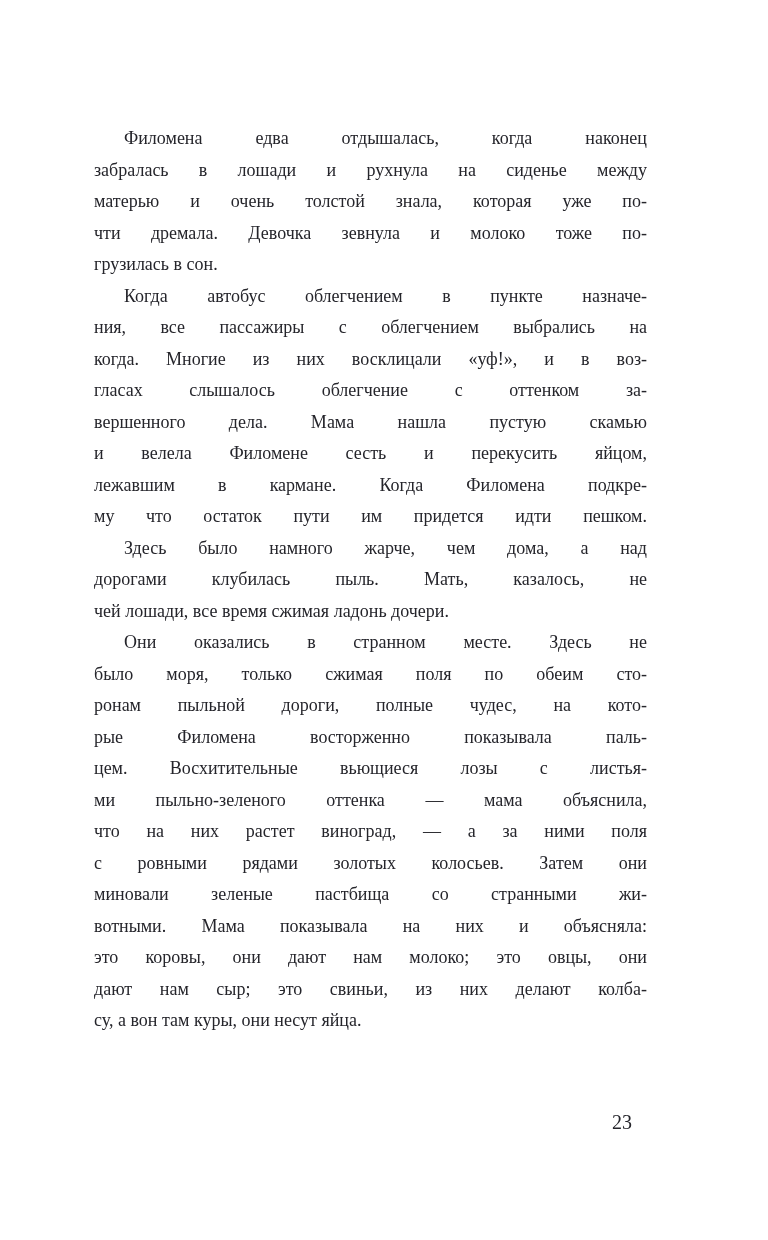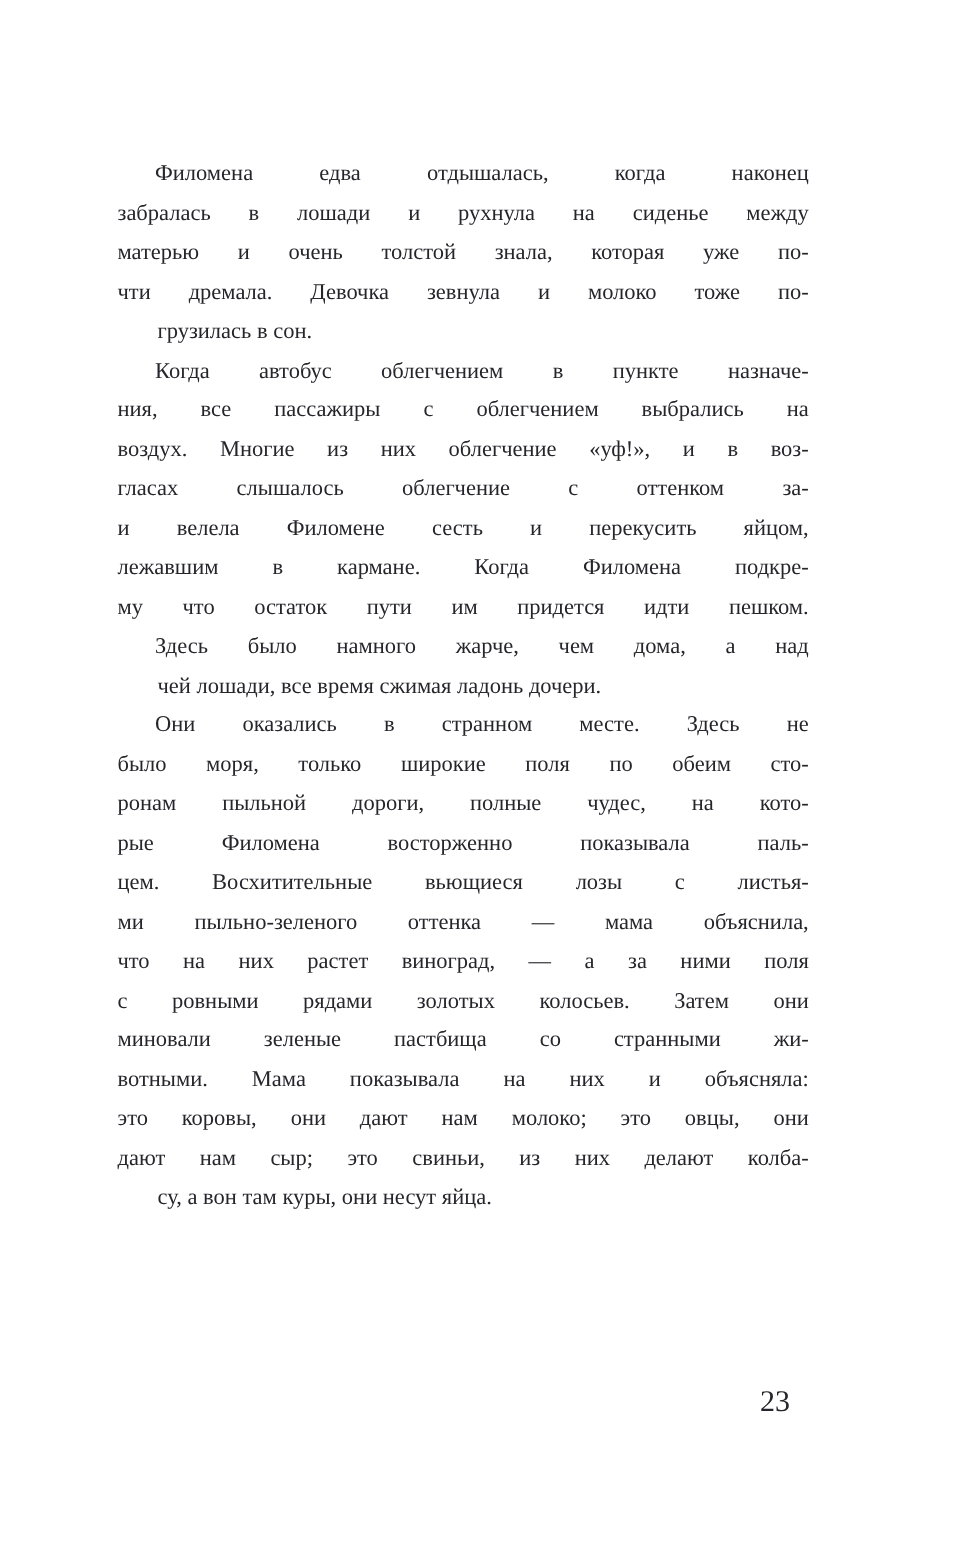--- a/index.html
+++ b/index.html
@@ -32,59 +32,60 @@
     text-align-last: justify;
     -moz-text-align-last: justify;
     white-space: normal;
     hyphens: none;
   }
   .line.first {
     padding-left: 30px;
   }
   .line.plast {
     text-align-last: left;
-    margin-left: 32px;
     -moz-text-align-last: left;
   }
   .folio {
     position: absolute;
     top: 1107px;
     right: 136px;
-    font-size: 24px;
+    font-size: 20px;
     line-height: 31.5px;
     color: #25252b;
   }
 </style>
 </head>
 <body>
 
 <div class="text-block">
     <div class="para">
       <div class="line first">Филомена едва отдышалась, когда наконец</div>
       <div class="line">забралась в лошади и рухнула на сиденье между</div>
       <div class="line">матерью и очень толстой знала, которая уже по-</div>
       <div class="line">чти дремала. Девочка зевнула и молоко тоже по-</div>
       <div class="line plast">грузилась в сон.</div>
     </div>
     <div class="para">
       <div class="line first">Когда автобус облегчением в пункте назначе-</div>
       <div class="line">ния, все пассажиры с облегчением выбрались на</div>
-      <div class="line">воздух. Многие из них облегчение «уф!», и в воз-</div>
+      <div class="line">когда. Многие из них восклицали «уф!», и в воз-</div>
       <div class="line">гласах слышалось облегчение с оттенком за-</div>
+      <div class="line">вершенного дела. Мама нашла пустую скамью</div>
       <div class="line">и велела Филомене сесть и перекусить яйцом,</div>
       <div class="line">лежавшим в кармане. Когда Филомена подкре-</div>
       <div class="line">му что остаток пути им придется идти пешком.</div>
     </div>
     <div class="para">
       <div class="line first">Здесь было намного жарче, чем дома, а над</div>
+      <div class="line">дорогами клубилась пыль. Мать, казалось, не</div>
       <div class="line plast">чей лошади, все время сжимая ладонь дочери.</div>
     </div>
     <div class="para">
       <div class="line first">Они оказались в странном месте. Здесь не</div>
-      <div class="line">было моря, только широкие поля по обеим сто-</div>
+      <div class="line">было моря, только сжимая поля по обеим сто-</div>
       <div class="line">ронам пыльной дороги, полные чудес, на кото-</div>
       <div class="line">рые Филомена восторженно показывала паль-</div>
       <div class="line">цем. Восхитительные вьющиеся лозы с листья-</div>
       <div class="line">ми пыльно-зеленого оттенка — мама объяснила,</div>
       <div class="line">что на них растет виноград, — а за ними поля</div>
       <div class="line">с ровными рядами золотых колосьев. Затем они</div>
       <div class="line">миновали зеленые пастбища со странными жи-</div>
       <div class="line">вотными. Мама показывала на них и объясняла:</div>
       <div class="line">это коровы, они дают нам молоко; это овцы, они</div>
       <div class="line">дают нам сыр; это свиньи, из них делают колба-</div>

